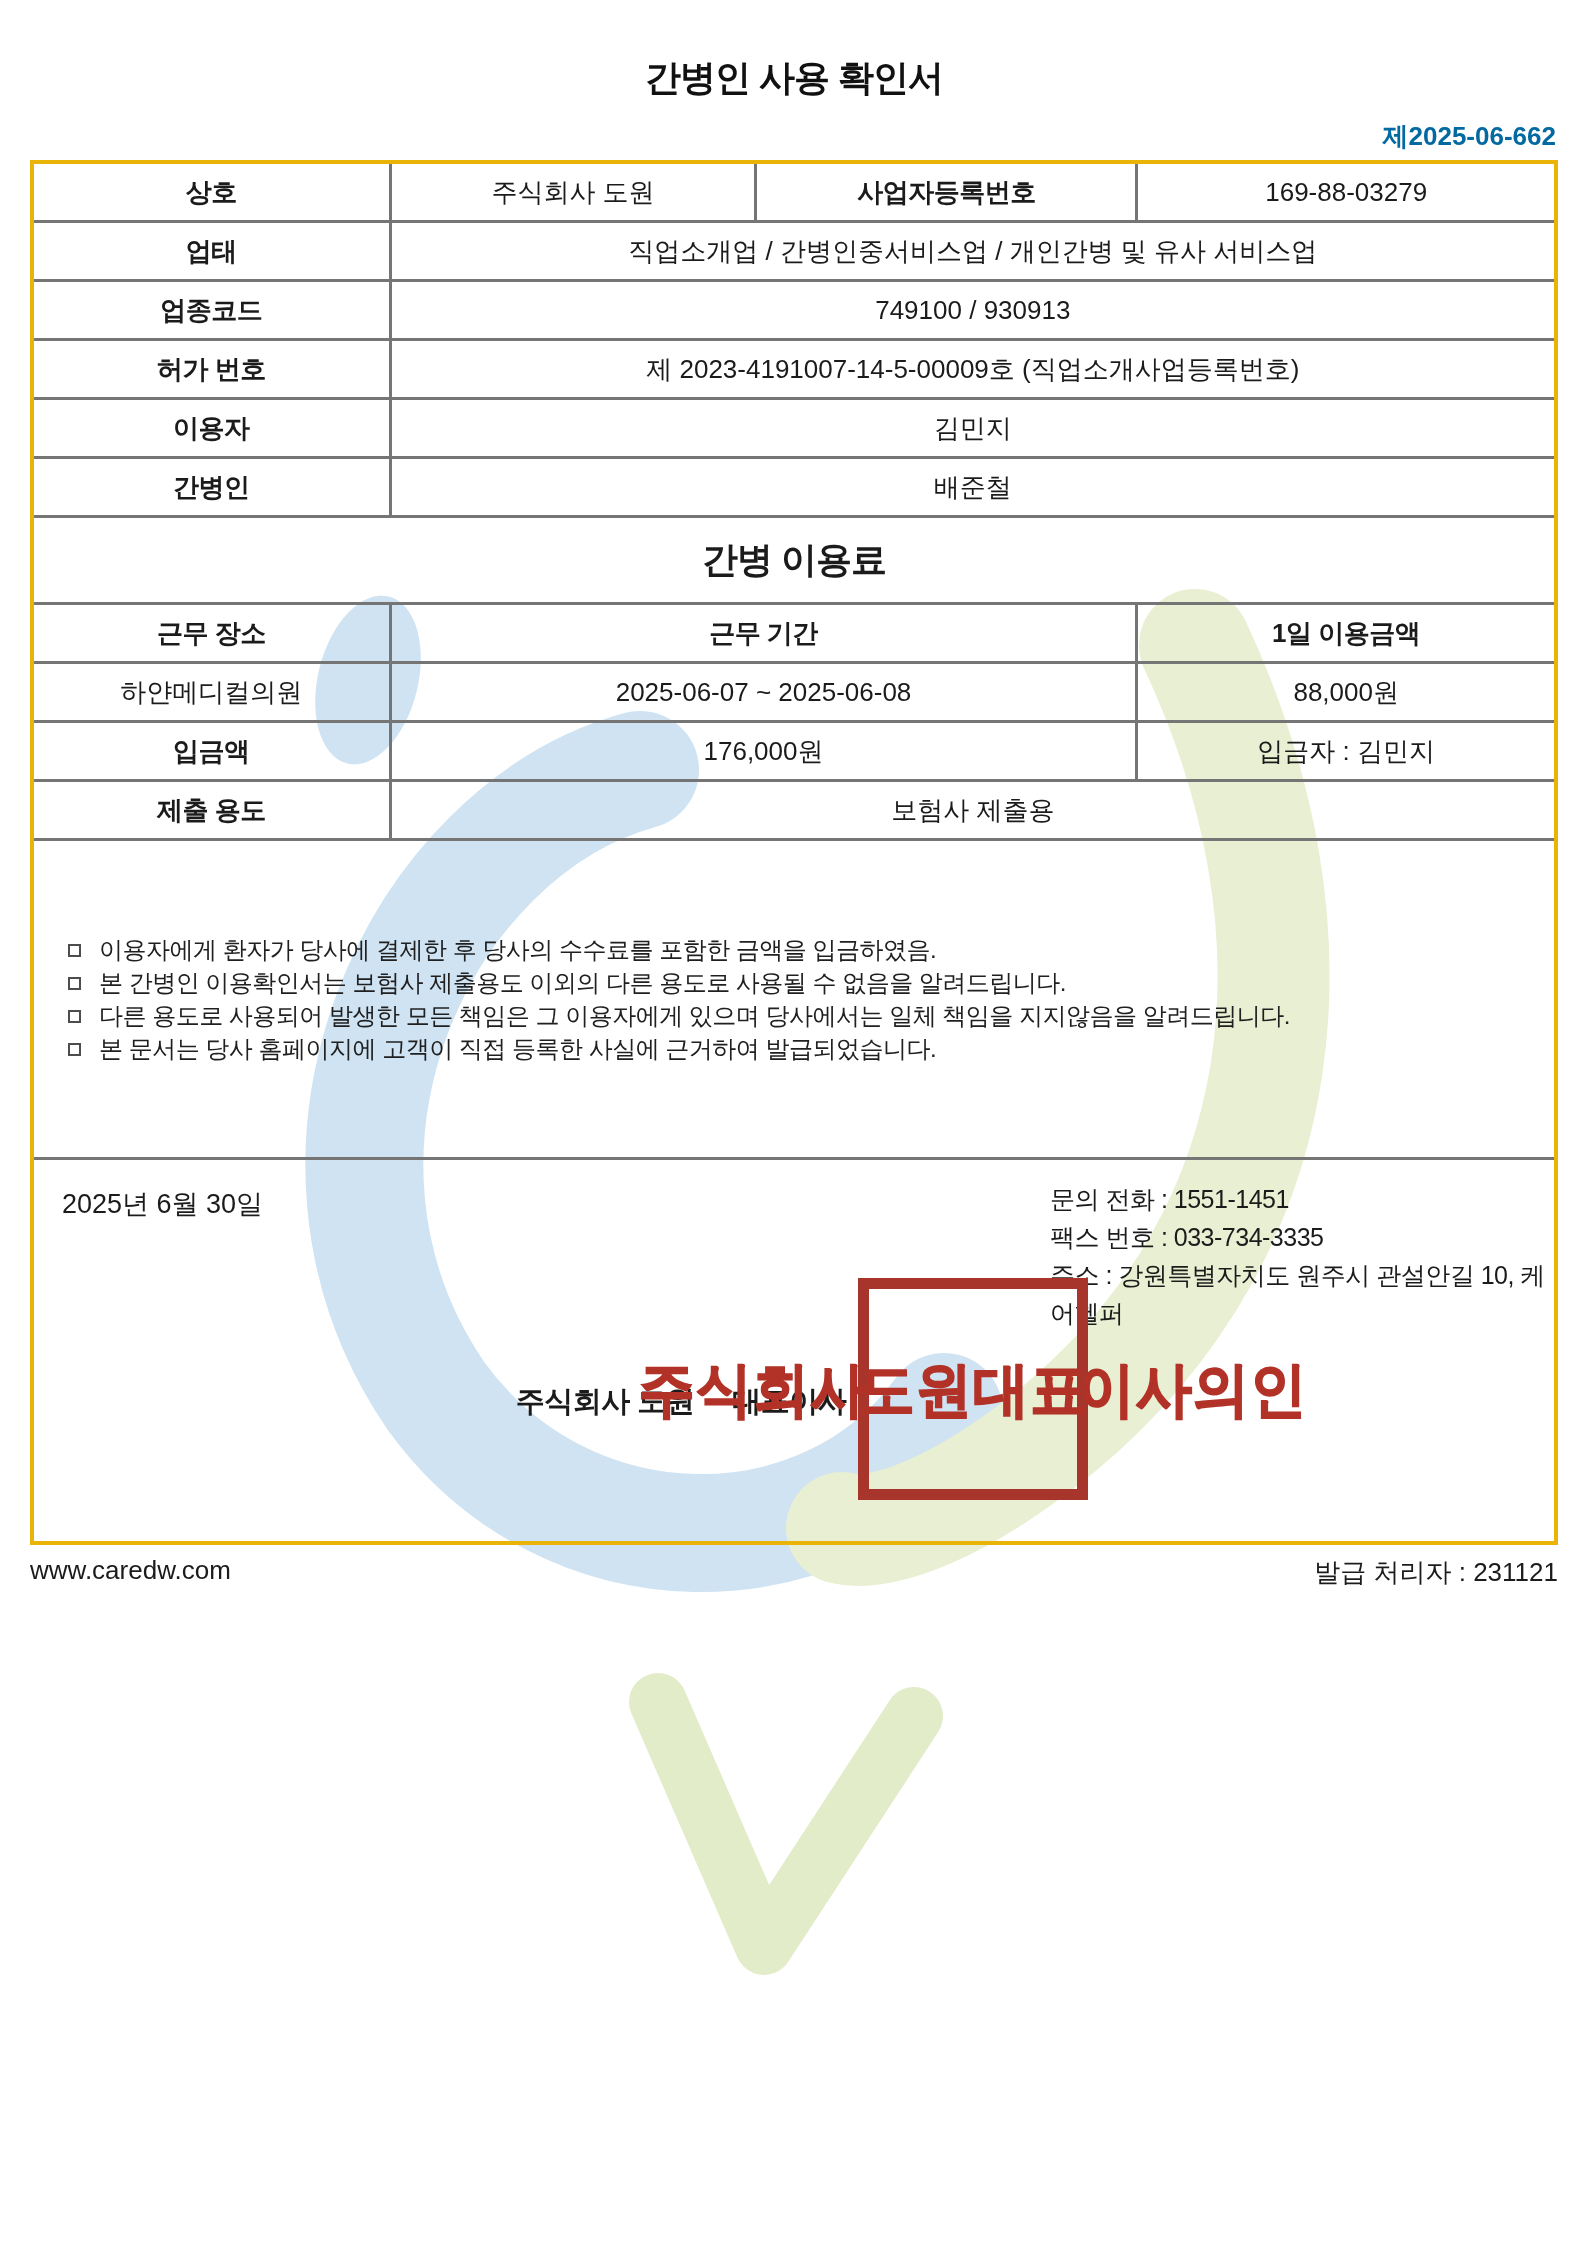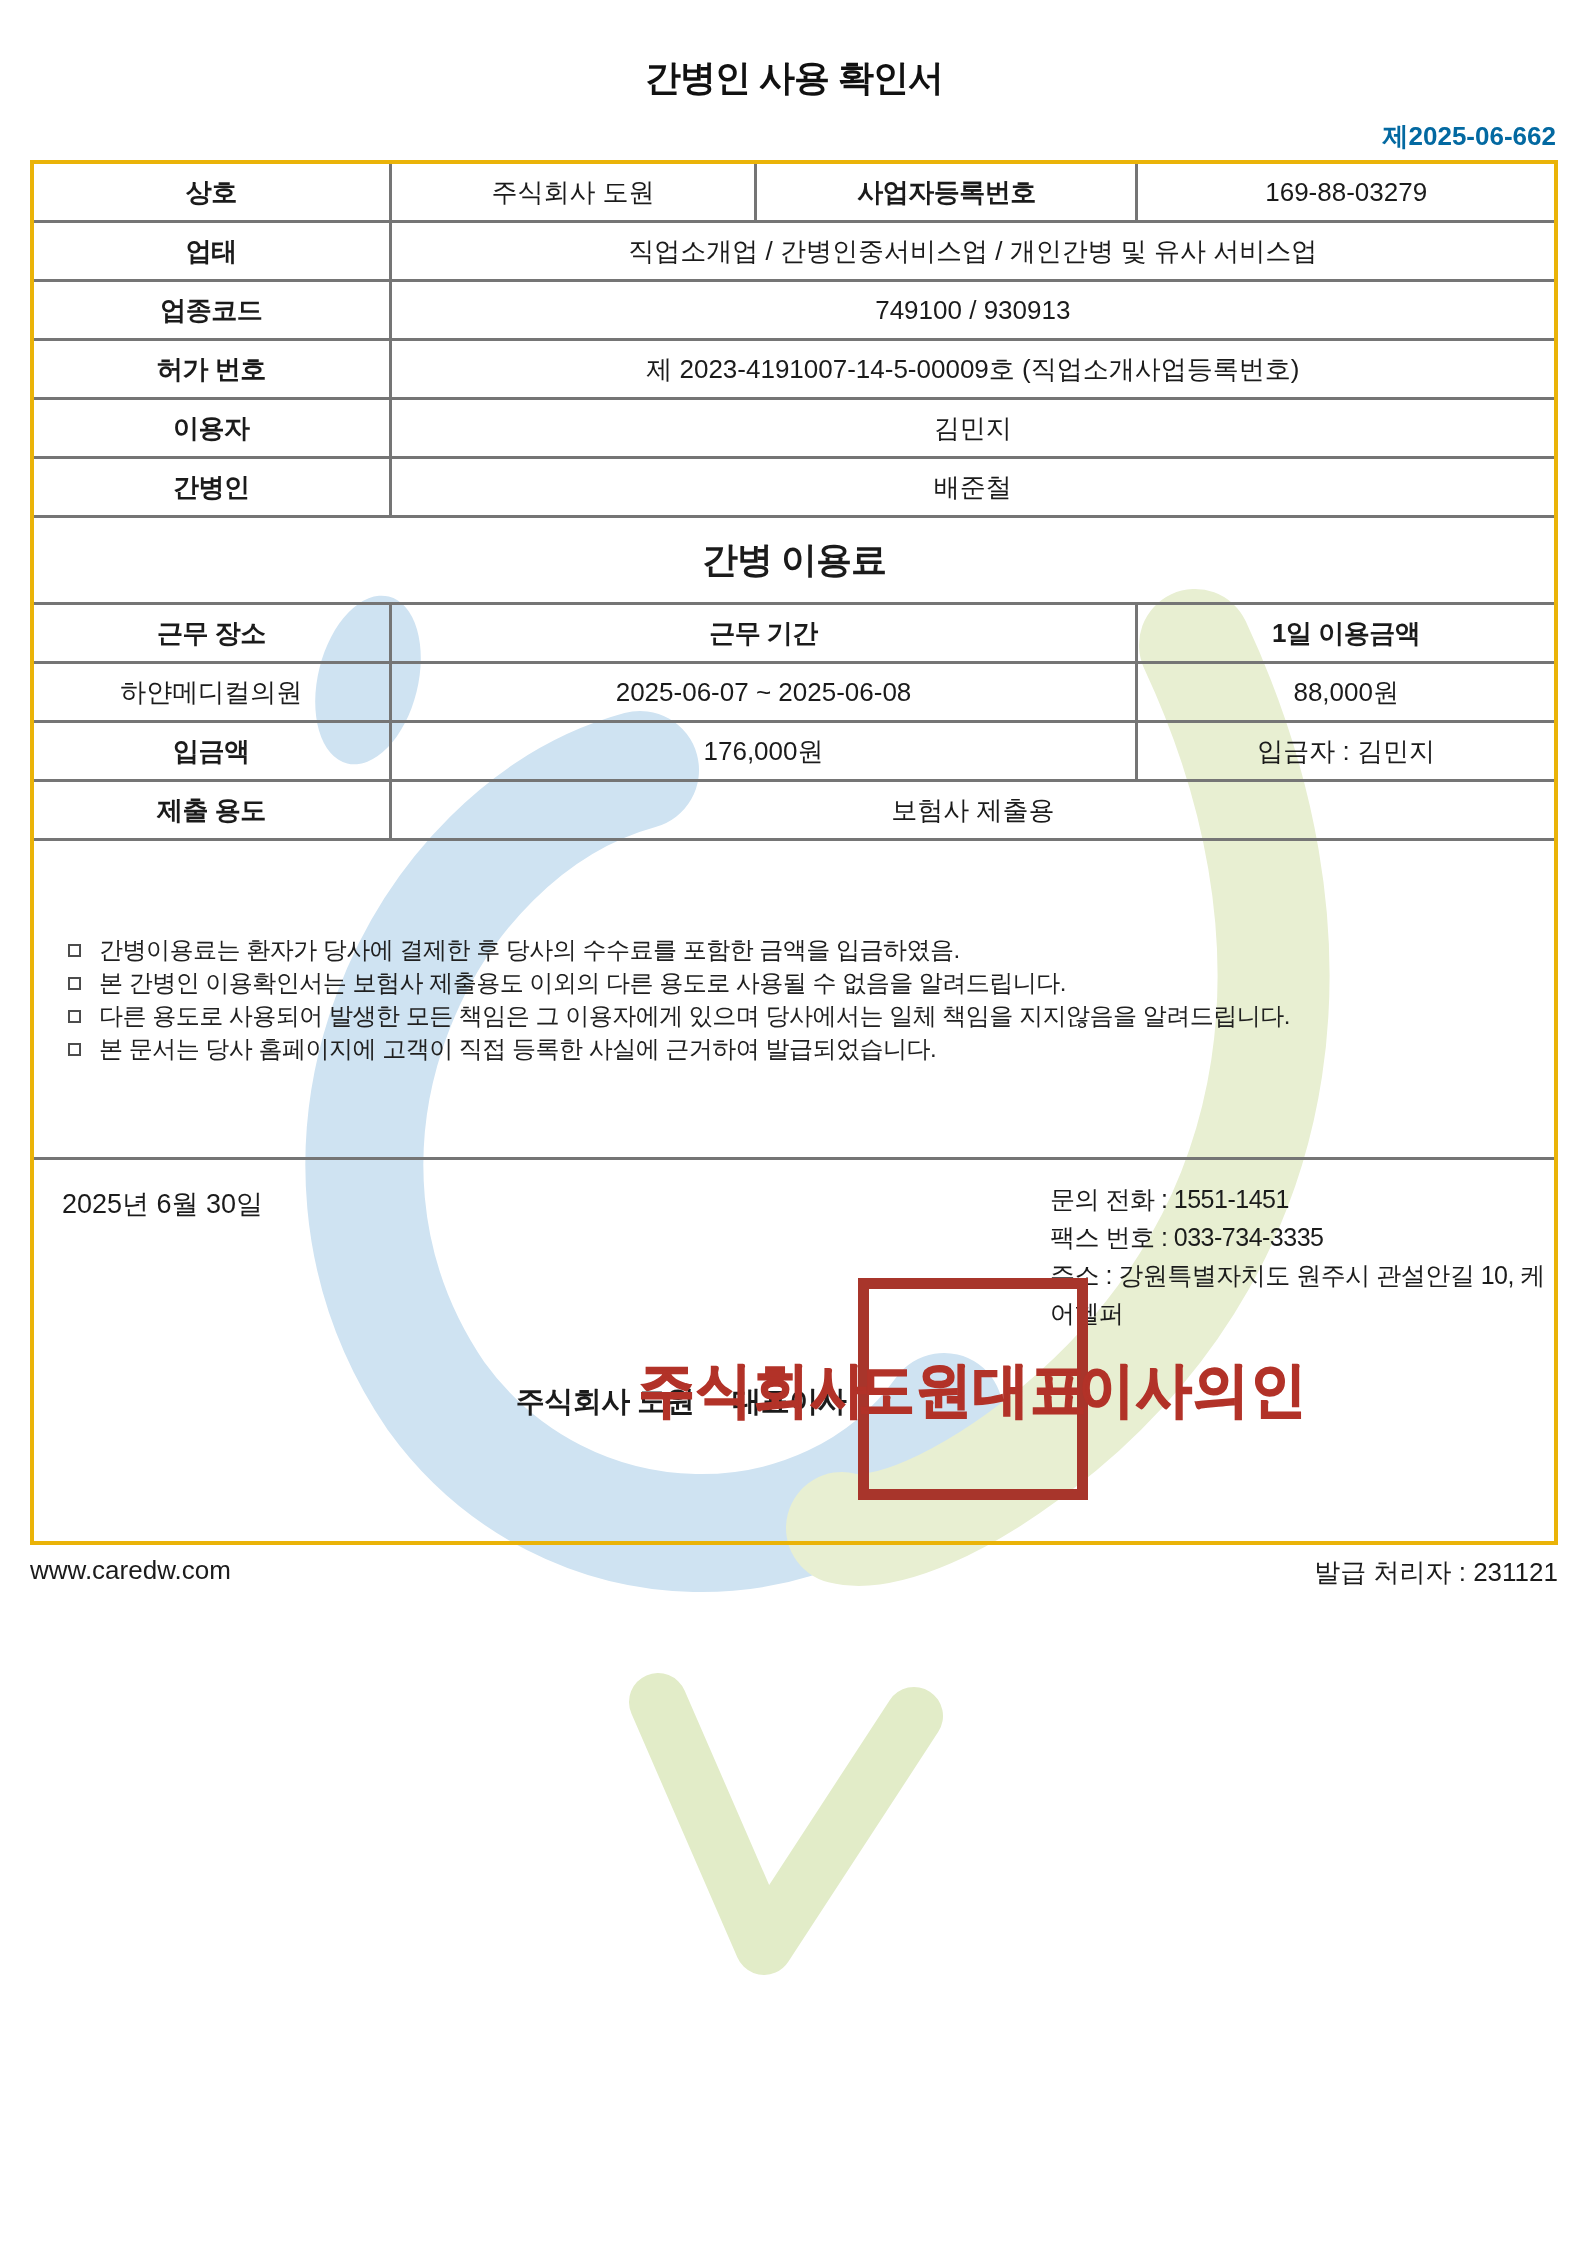--- a/index.html
+++ b/index.html
@@ -137,21 +137,21 @@
       </tr>
       <tr class="r-norm">
         <td class="lab">제출 용도</td>
         <td colspan="3">보험사 제출용</td>
       </tr>
       <tr class="r-notes">
         <td colspan="4">
           <div class="notes-box">
             <div class="note-line">
                 <span class="note-bullet"></span>
-                <span>간병이용료는 환자가 당사에 결제한 후 당사의 수수료를 포함한 금액을 입금하였음.</span>
+                <span>이용자에게 환자가 당사에 결제한 후 당사의 수수료를 포함한 금액을 입금하였음.</span>
               </div>
             <div class="note-line">
                 <span class="note-bullet"></span>
                 <span>본 간병인 이용확인서는 보험사 제출용도 이외의 다른 용도로 사용될 수 없음을 알려드립니다.</span>
               </div>
             <div class="note-line">
                 <span class="note-bullet"></span>
                 <span>다른 용도로 사용되어 발생한 모든 책임은 그 이용자에게 있으며 당사에서는 일체 책임을 지지않음을 알려드립니다.</span>
               </div>
             <div class="note-line">

